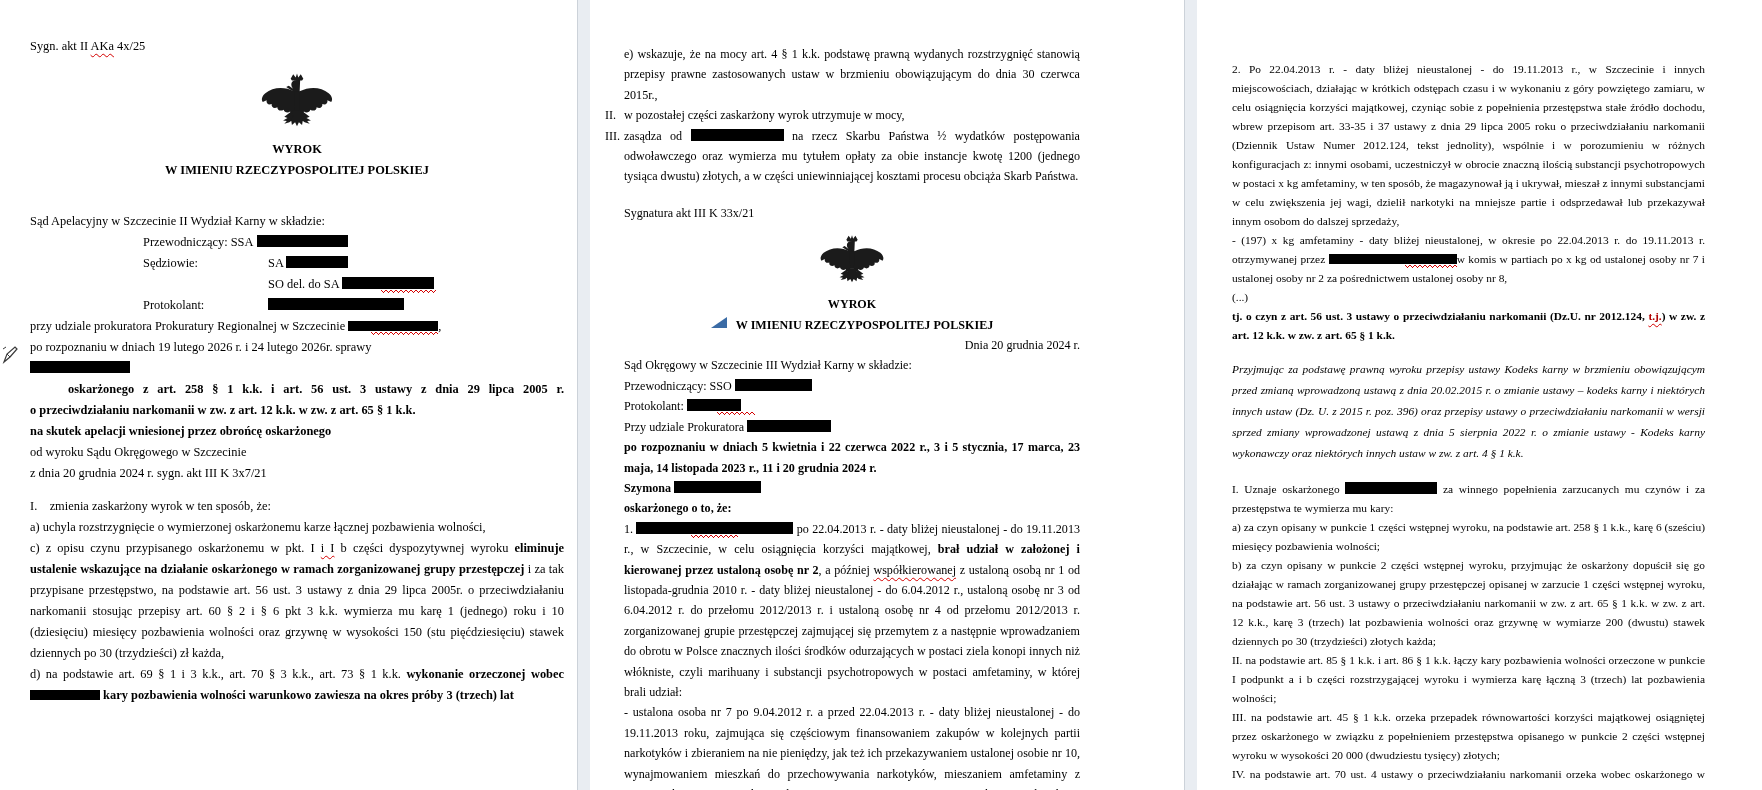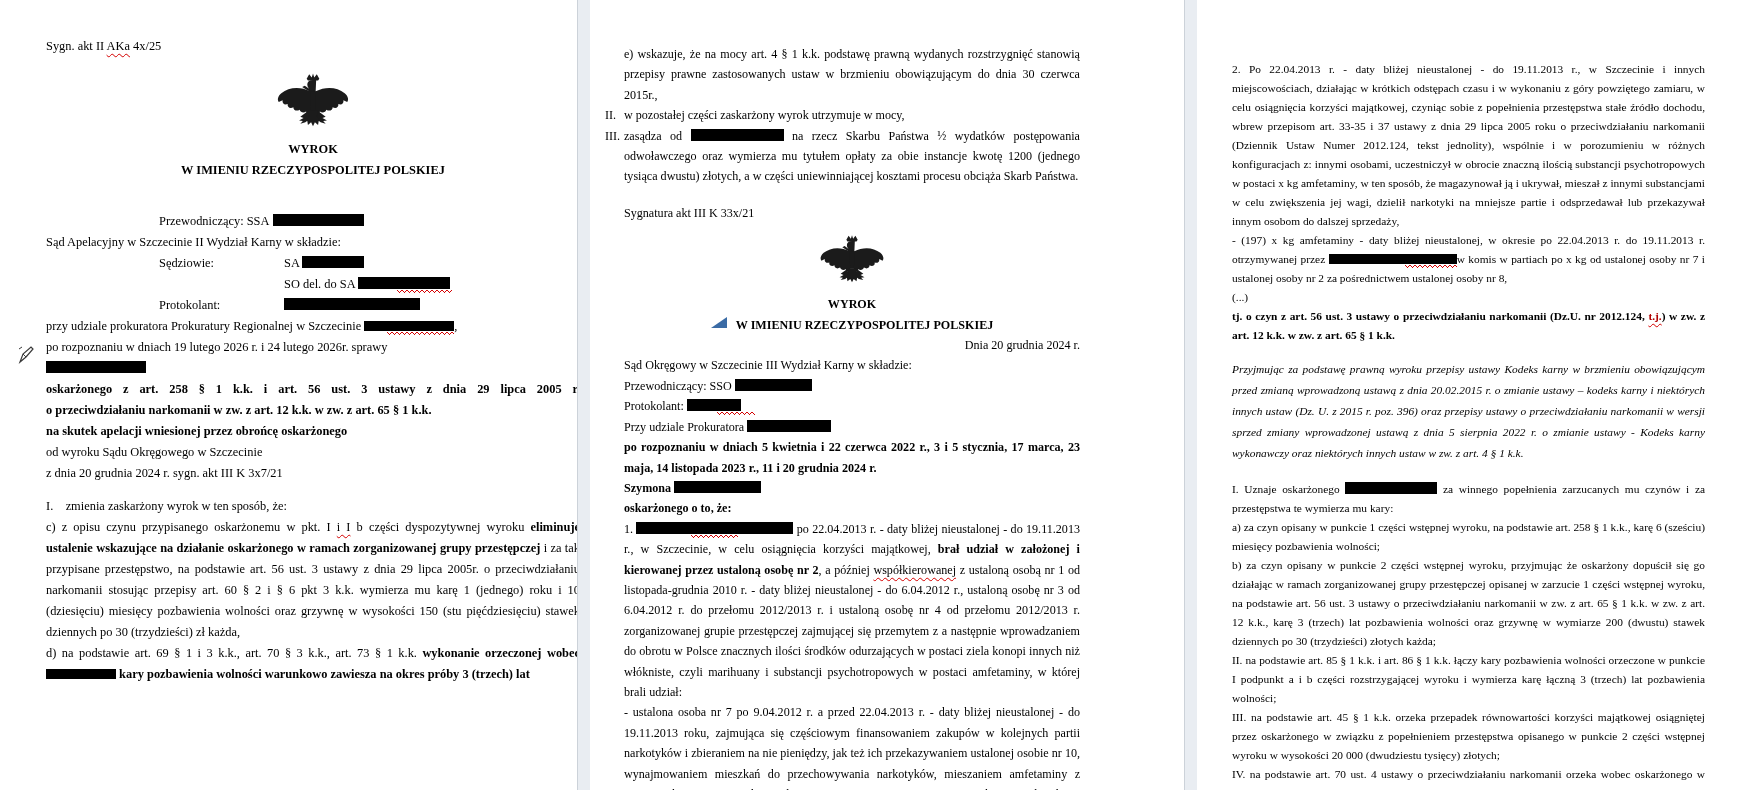--- a/index.html
+++ b/index.html
@@ -2,30 +2,30 @@
 <html><head>
 <meta charset="utf-8">
 <style>
   html,body{margin:0;padding:0;}
   body{
     width:1762px;height:790px;overflow:hidden;position:relative;
     background:#ffffff;color:#000;
     font-family:"Liberation Serif","DejaVu Serif",serif;
   }
   .page{position:absolute;top:0;bottom:0;background:#fff;box-sizing:border-box;}
-  #page1{left:16px;width:628px;padding:36px 64px 0 30px;font-size:12.4px;line-height:21px;}
+  #page1{left:0;width:628px;padding:36px 64px 0 30px;font-size:12.4px;line-height:21px;}
   #page2{left:590px;width:594px;padding:44px 104px 0 34px;font-size:12.1px;line-height:20.4px;font-family:Liberation Serif, serif;}
   #page3{left:1197px;width:523px;padding:60px 15px 8px 35px;font-size:11.4px;line-height:19px;}
   .gutter{position:absolute;top:0;bottom:0;width:13px;background:#e9edf2;
     border-left:1px solid #ccd2d9;border-right:1px solid #ccd2d9;}
   #gutter1{left:577px;}
   #gutter2{left:1184px;}
   p{margin:0;}
   .just{text-align:justify;}
-  .jall{text-align:justify;text-align-last:justify;}
+  .jall{text-align:justify;text-align-last:justify;margin-left:38px;}
   .center{text-align:center;}
   .right{text-align:right;}
   b{font-weight:bold;}
   .it{font-style:italic;line-height:21px;text-align:justify;}
   .redact{display:inline-block;height:10px;background:#000;vertical-align:-1px;position:relative;}
   .redact.tall{height:12px;}
   .squig{position:absolute;bottom:-5px;height:4px;
     background-image:radial-gradient(circle 2px at 2.5px 0.6px, rgba(0,0,0,0) 1.1px, #d40000 1.2px, #d40000 2px, rgba(0,0,0,0) 2.1px);
     background-size:5px 4px;background-repeat:repeat-x;}
   .sp{text-decoration:underline;text-decoration-style:wavy;text-decoration-color:#d40000;
@@ -73,38 +73,39 @@
   <div class="sep12"></div>
   <svg class="eagle" width="76" height="70">
       <use href="#eagle-sym"></use>
     </svg>
   <p class="center"><b>WYROK</b></p>
   <p class="center"><b>W IMIENIU RZECZYPOSPOLITEJ POLSKIEJ</b></p>
 
   <div class="sep14"></div>
 
   <div class="sep16"></div>
+  <p><span>Sąd Apelacyjny w Szczecinie II Wydział Karny w składzie:</span></p>
   <p><span class="cl1">Przewodniczący: SSA</span> <span class="redact tall" style="width:91px"></span></p>
-  <p><span>Sąd Apelacyjny w Szczecinie II Wydział Karny w składzie:</span></p>
   <p><span class="cl2">Sędziowie:</span><span>SA</span> <span class="redact tall" style="width:62px"></span></p>
   <p><span class="cl2"></span><span>SO del. do SA</span> <span class="redact tall" style="width:92px"><i class="squig" style="left:42%;right:-2px"></i></span></p>
   <p><span class="cl2">Protokolant:</span><span class="redact tall" style="width:136px"></span></p>
 
   <p><span>przy udziale prokuratora  Prokuratury Regionalnej w Szczecinie </span><span class="redact" style="width:90px"><i class="squig" style="left:25%;right:0"></i></span><span>,</span></p>
   <p><span>po rozpoznaniu w dniach 19 lutego 2026 r. i 24 lutego 2026r. sprawy</span></p>
   <p><span class="redact tall" style="width:100px"></span></p>
 
   <p class="jall"><b>oskarżonego z art. 258 § 1 k.k. i art. 56 ust. 3 ustawy z dnia 29 lipca 2005 r.</b></p>
   <p><b> o przeciwdziałaniu narkomanii w zw. z art. 12 k.k. w zw. z art. 65 § 1 k.k.</b></p>
   <p><b>na skutek apelacji wniesionej przez obrońcę oskarżonego</b></p>
   <p><span>od wyroku Sądu Okręgowego w Szczecinie</span></p>
   <p><span>z dnia 20 grudnia 2024 r. sygn. akt III K 3x7/21</span></p>
 
   <div class="sep12"></div>
   <p><span>I.</span>&nbsp;&nbsp;&nbsp;&nbsp;<span>zmienia zaskarżony wyrok w ten sposób, że:</span></p>
+  <p class="just"><span>a) uchyla rozstrzygnięcie o wymierzonej oskarżonemu karze łącznej pozbawienia wolności,</span></p>
   <p class="just"><span>c) z opisu czynu przypisanego oskarżonemu w pkt. I </span><span class="sp">i I</span><span> b części dyspozytywnej wyroku </span><b>eliminuje ustalenie wskazujące na działanie oskarżonego w ramach zorganizowanej grupy przestępczej</b><span> i za tak przypisane przestępstwo,  na podstawie art. 56 ust. 3 ustawy z dnia 29 lipca 2005r. o przeciwdziałaniu narkomanii stosując przepisy art. 60 § 2 i § 6 pkt 3 k.k. wymierza mu karę 1 (jednego) roku i 10 (dziesięciu) miesięcy pozbawienia wolności oraz grzywnę w wysokości 150 (stu pięćdziesięciu) stawek dziennych po 30 (trzydzieści) zł każda,</span></p>
   <p class="just"><span>d) na podstawie art. 69 § 1 i 3 k.k., art. 70 § 3 k.k., art. 73 § 1 k.k. </span><b>wykonanie orzeczonej  wobec</b> <span class="redact" style="width:70px"></span> <b>kary pozbawienia wolności warunkowo zawiesza na okres próby 3 (trzech) lat</b></p>
 </div>
 
 <div class="gutter" id="gutter1"></div>
 
 <div class="page" id="page2">
   <p class="just"><span>e) wskazuje, że na mocy art. 4 § 1 k.k. podstawę prawną wydanych rozstrzygnięć stanowią przepisy prawne zastosowanych ustaw w brzmieniu obowiązującym do dnia 30 czerwca 2015r.,</span></p>
   <p class="hang"><span class="num">II.</span><span>w pozostałej części zaskarżony wyrok utrzymuje w mocy,</span></p>
   <p class="hang just"><span class="num">III.</span><span>zasądza od </span><span class="redact tall" style="width:93px"></span><span> na rzecz Skarbu Państwa ½ wydatków postępowania odwoławczego oraz wymierza mu tytułem opłaty za obie instancje kwotę 1200 (jednego tysiąca dwustu) złotych, a w części uniewinniającej kosztami procesu obciąża Skarb Państwa.</span></p>

